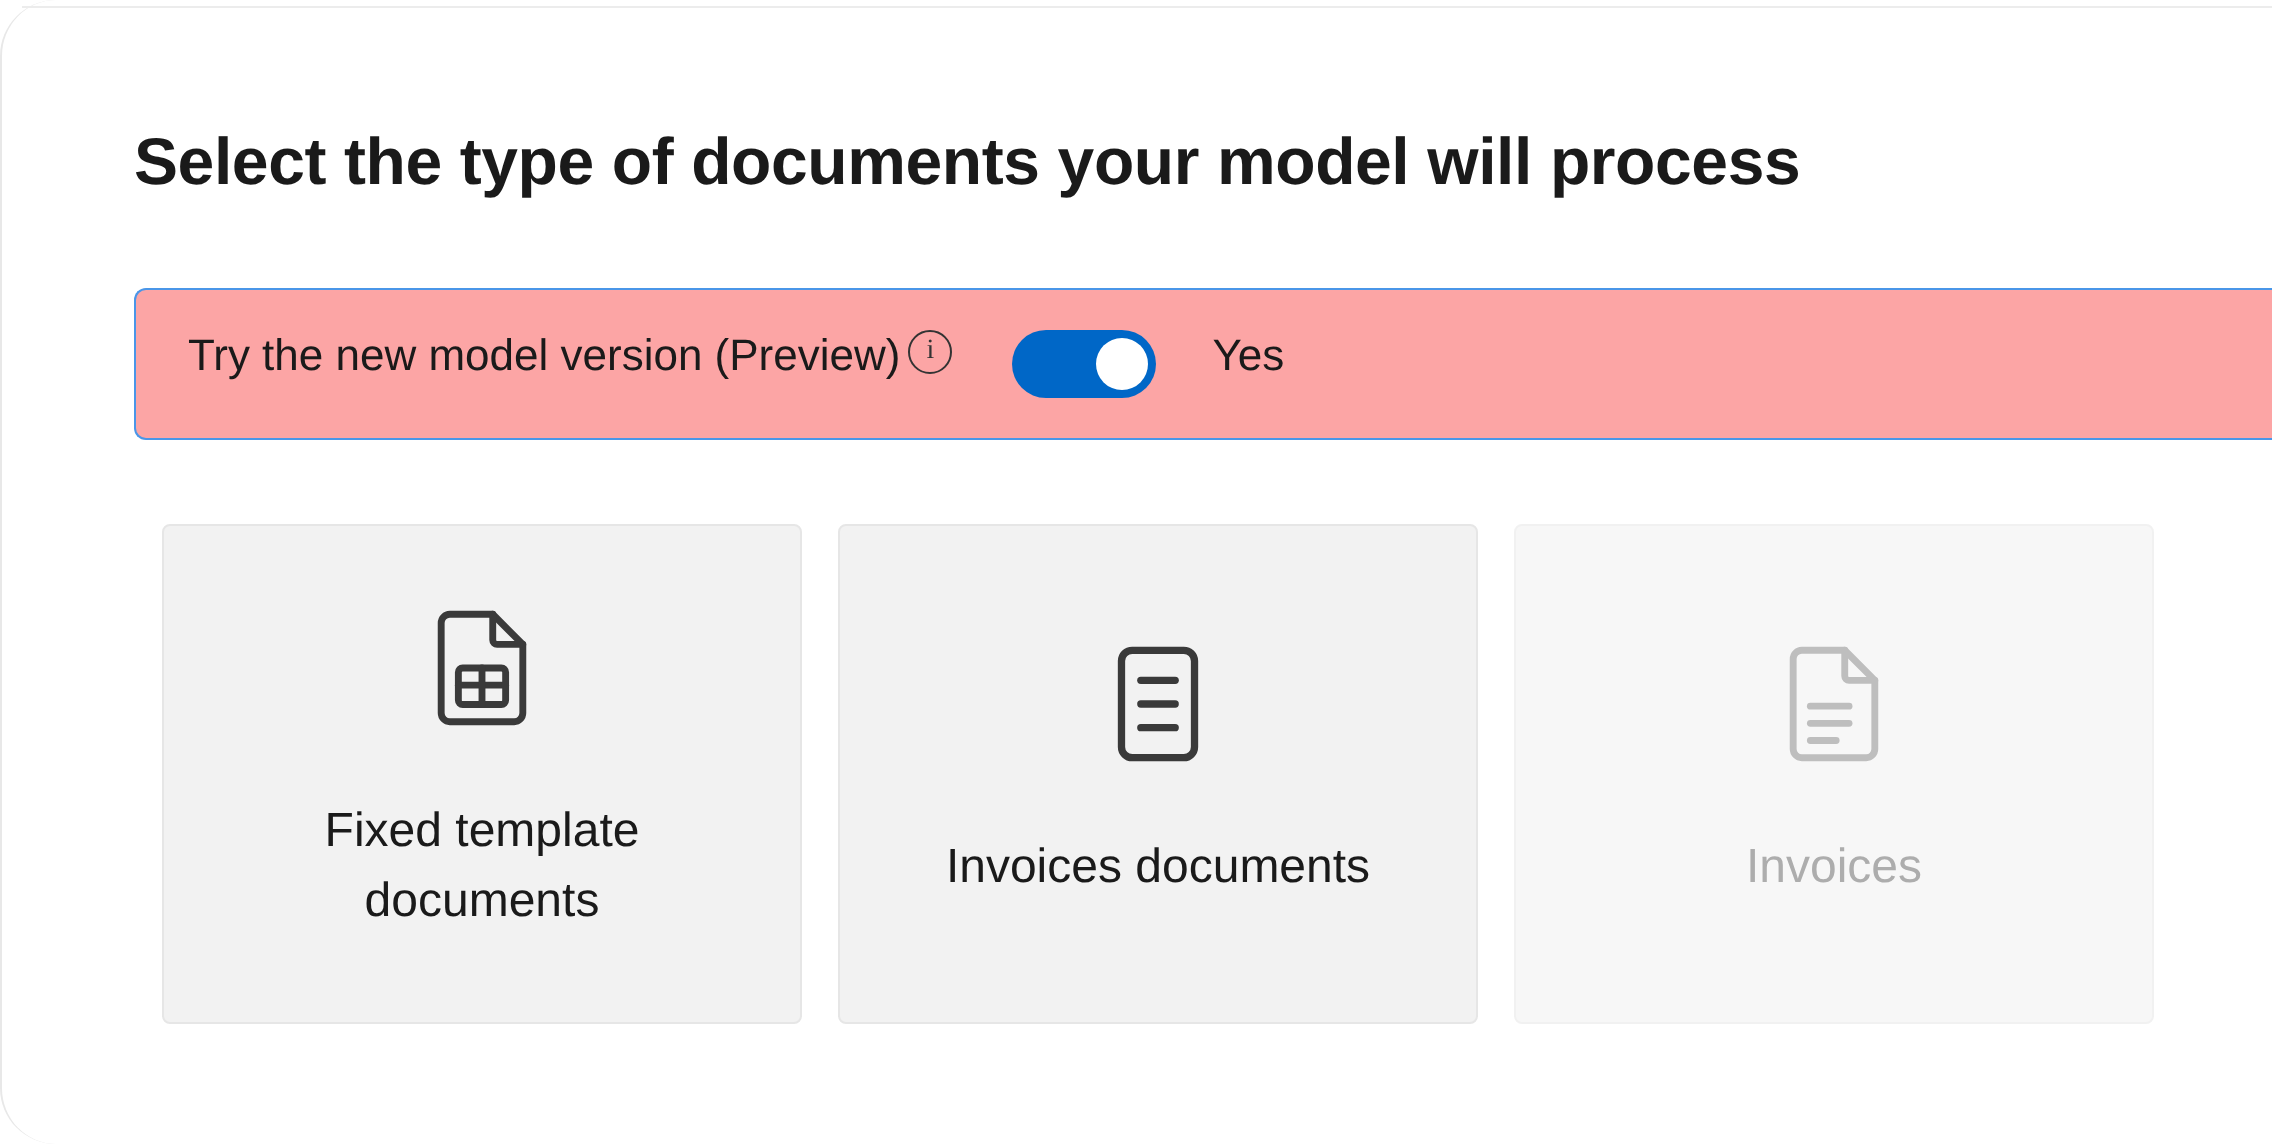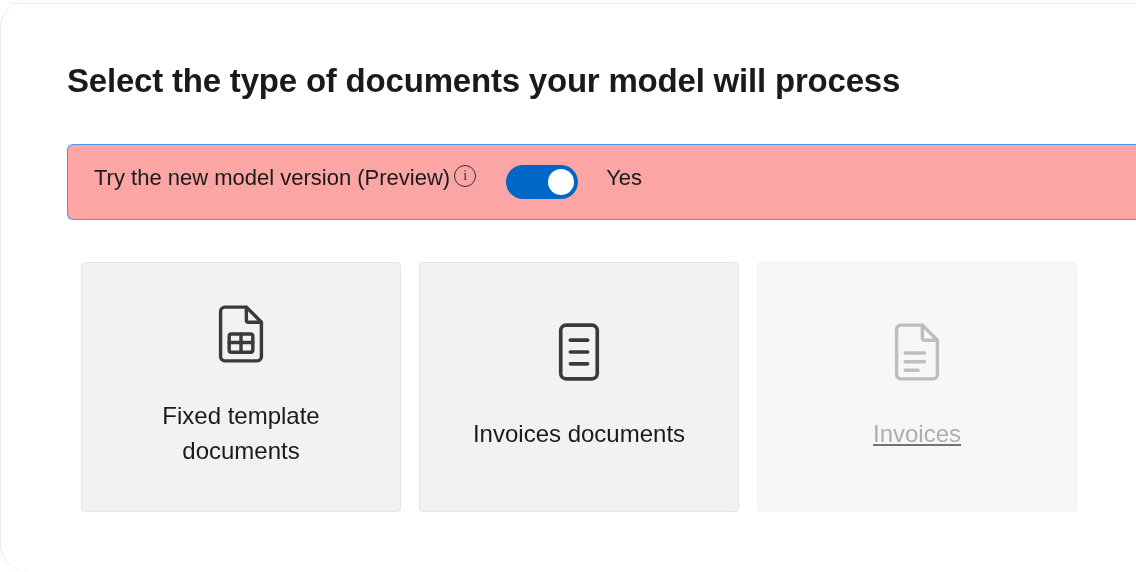--- a/index.html
+++ b/index.html
@@ -109,21 +109,20 @@
       border-radius: 4px;
       display: flex;
       flex-direction: column;
       align-items: center;
       justify-content: center;
       cursor: pointer;
       padding: 20px;
     }
     .card.disabled {
       opacity: 0.55;
-      text-decoration: underline;
     }
     .card-icon {
       width: 50px;
       height: 58px;
       margin-bottom: 36px;
       color: #3a3a3a;
     }
     .card.disabled .card-icon {
       color: #8a8a8a;
     }

